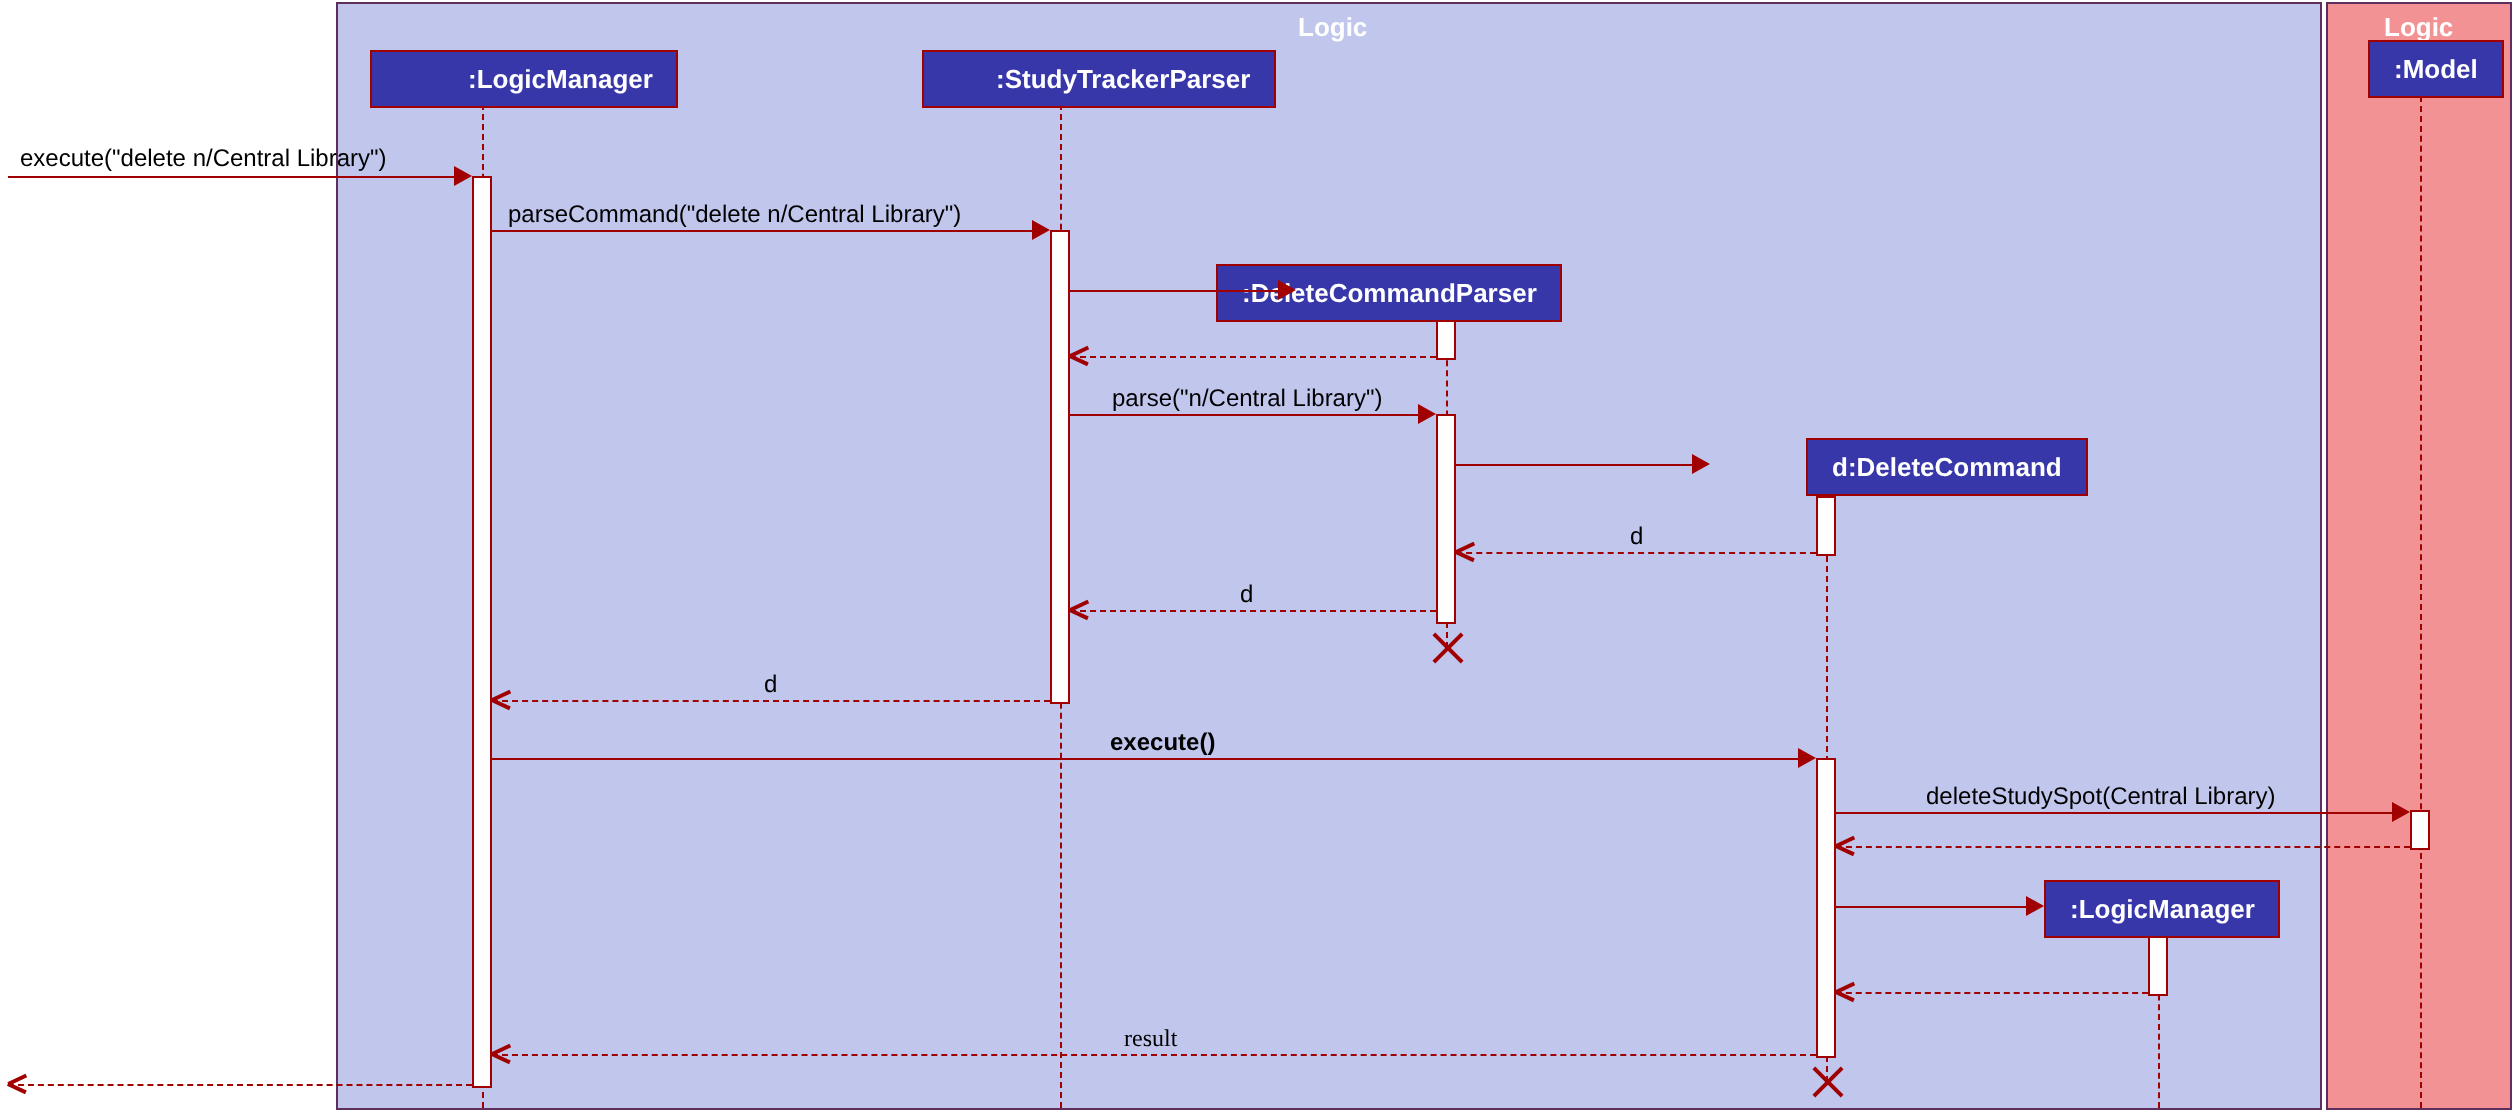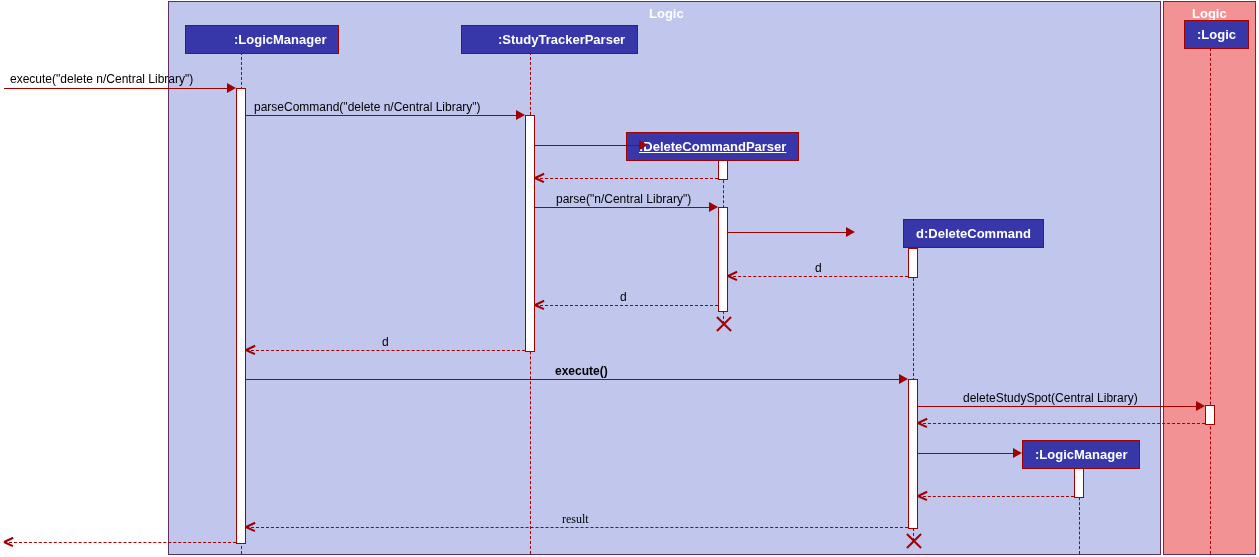--- a/index.html
+++ b/index.html
@@ -106,24 +106,24 @@
 
 <div class="lifeline" style="left:241px; top:52px; height:502px;"></div>
 <div class="lifeline" style="left:530px; top:52px; height:502px;"></div>
 <div class="lifeline" style="left:723px; top:160px; height:164px;"></div>
 <div class="lifeline" style="left:913px; top:248px; height:293px;"></div>
 <div class="lifeline" style="left:1079px; top:468px; height:86px;"></div>
 <div class="lifeline" style="left:1210px; top:48px; height:506px;"></div>
 
 <div class="participant" style="left:185px; top:25px;padding-left:48px;">:LogicManager</div>
 <div class="participant" style="left:461px; top:25px;padding-left:36px;">:StudyTrackerParser</div>
-<div class="participant" style="left:626px; top:132px;text-decoration:underline;">:DeleteCommandParser</div>
+<div class="participant" style="left:608px; top:132px;">:DeleteCommandParser</div>
 <div class="participant" style="left:855px; top:219px;margin-left:48px;">d:DeleteCommand</div>
 <div class="participant" style="left:1022px; top:440px;">:LogicManager</div>
-<div class="participant" style="left:1184px; top:20px;">:Logic</div>
+<div class="participant" style="left:1184px; top:20px;">:Model</div>
 
 <div class="activation" style="left:236px; top:88px; height:456px;"></div>
 <div class="activation" style="left:525px; top:115px; height:237px;"></div>
 <div class="activation" style="left:718px; top:160px; height:20px;"></div>
 <div class="activation" style="left:718px; top:207px; height:105px;"></div>
 <div class="activation" style="left:908px; top:248px; height:30px;"></div>
 <div class="activation" style="left:908px; top:379px; height:150px;"></div>
 <div class="activation" style="left:1205px; top:405px; height:20px;"></div>
 <div class="activation" style="left:1074px; top:468px; height:30px;"></div>
 

